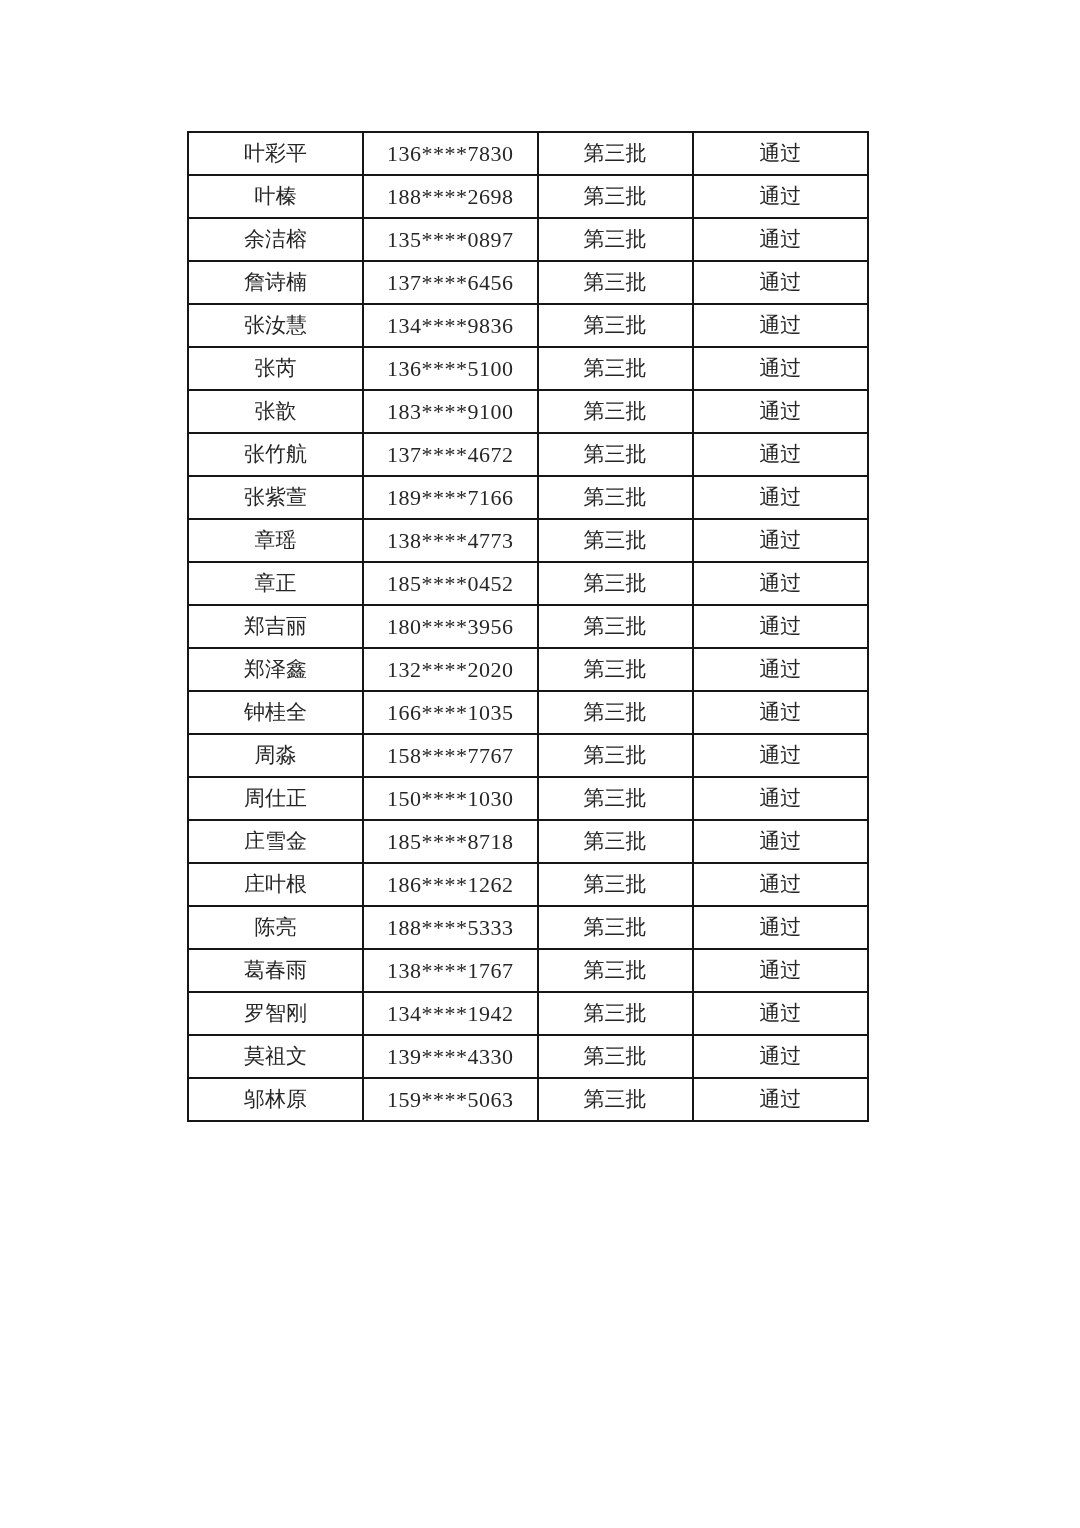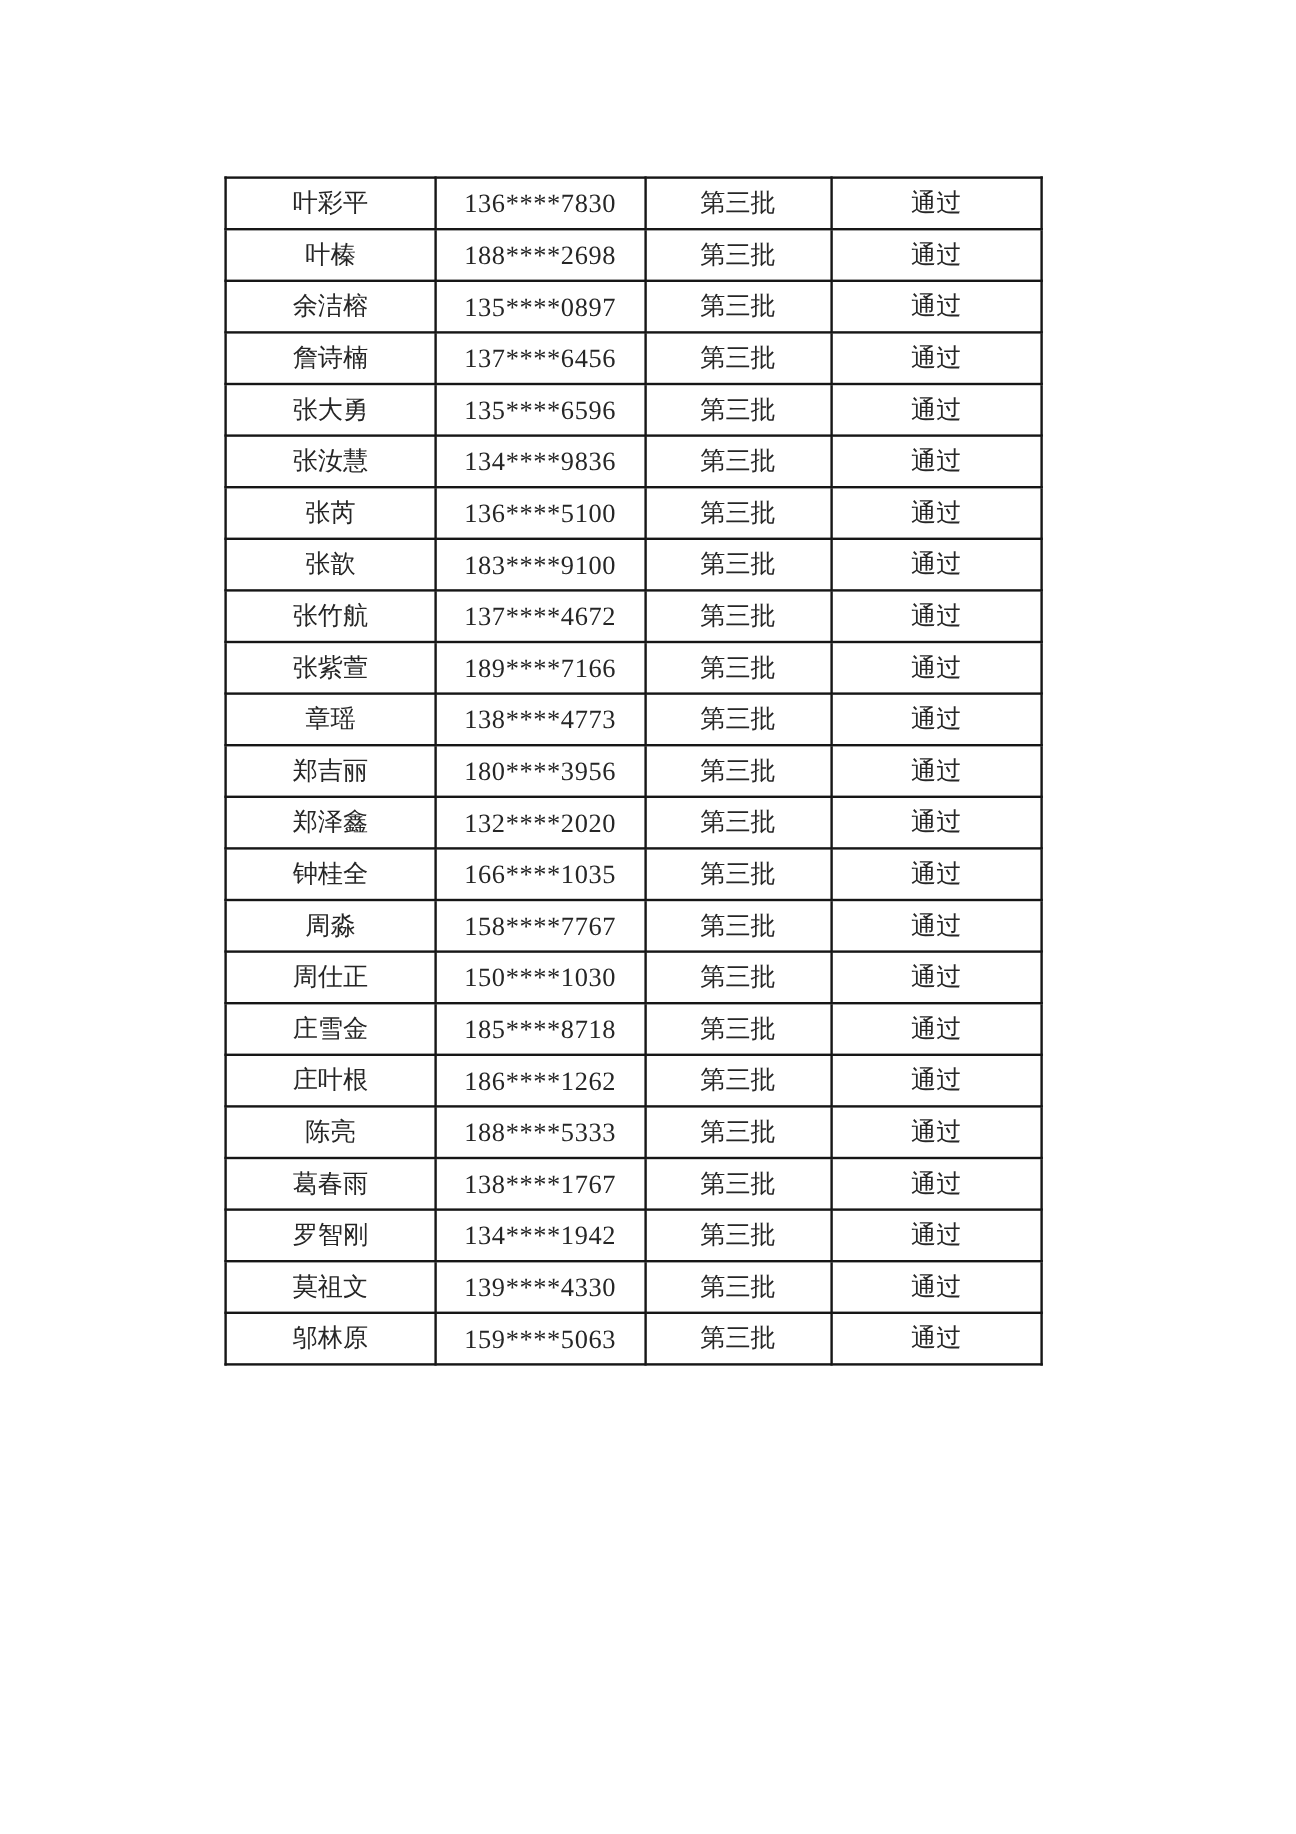--- a/index.html
+++ b/index.html
@@ -12,21 +12,21 @@
     width: 1080px;
     height: 1528px;
     background: #ffffff;
     font-family: "Liberation Serif", "DejaVu Serif", serif;
     color: #262626;
     overflow: hidden;
   }
   table.roster {
     position: absolute;
     left: 187px;
-    top: 147px;
+    top: 131px;
     width: 682px;
     border-collapse: collapse;
     table-layout: fixed;
   }
   table.roster td {
     border: 2px solid #161616;
     height: 41px;            
     text-align: center;
     vertical-align: middle;
     font-size: 21px;
@@ -76,26 +76,20 @@
           <td data-name="cell-batch">第三批</td>
           <td data-name="cell-status">通过</td>
         </tr>
         <tr data-name="table-row">
           <td data-name="cell-name">詹诗楠</td>
           <td data-name="cell-phone">137****6456</td>
           <td data-name="cell-batch">第三批</td>
           <td data-name="cell-status">通过</td>
         </tr>
         <tr data-name="table-row">
-          <td data-name="cell-name">张大勇</td>
-          <td data-name="cell-phone">135****6596</td>
-          <td data-name="cell-batch">第三批</td>
-          <td data-name="cell-status">通过</td>
-        </tr>
-        <tr data-name="table-row">
           <td data-name="cell-name">张汝慧</td>
           <td data-name="cell-phone">134****9836</td>
           <td data-name="cell-batch">第三批</td>
           <td data-name="cell-status">通过</td>
         </tr>
         <tr data-name="table-row">
           <td data-name="cell-name">张芮</td>
           <td data-name="cell-phone">136****5100</td>
           <td data-name="cell-batch">第三批</td>
           <td data-name="cell-status">通过</td>
@@ -114,20 +108,26 @@
         </tr>
         <tr data-name="table-row">
           <td data-name="cell-name">张紫萱</td>
           <td data-name="cell-phone">189****7166</td>
           <td data-name="cell-batch">第三批</td>
           <td data-name="cell-status">通过</td>
         </tr>
         <tr data-name="table-row">
           <td data-name="cell-name">章瑶</td>
           <td data-name="cell-phone">138****4773</td>
+          <td data-name="cell-batch">第三批</td>
+          <td data-name="cell-status">通过</td>
+        </tr>
+        <tr data-name="table-row">
+          <td data-name="cell-name">章正</td>
+          <td data-name="cell-phone">185****0452</td>
           <td data-name="cell-batch">第三批</td>
           <td data-name="cell-status">通过</td>
         </tr>
         <tr data-name="table-row">
           <td data-name="cell-name">郑吉丽</td>
           <td data-name="cell-phone">180****3956</td>
           <td data-name="cell-batch">第三批</td>
           <td data-name="cell-status">通过</td>
         </tr>
         <tr data-name="table-row">

